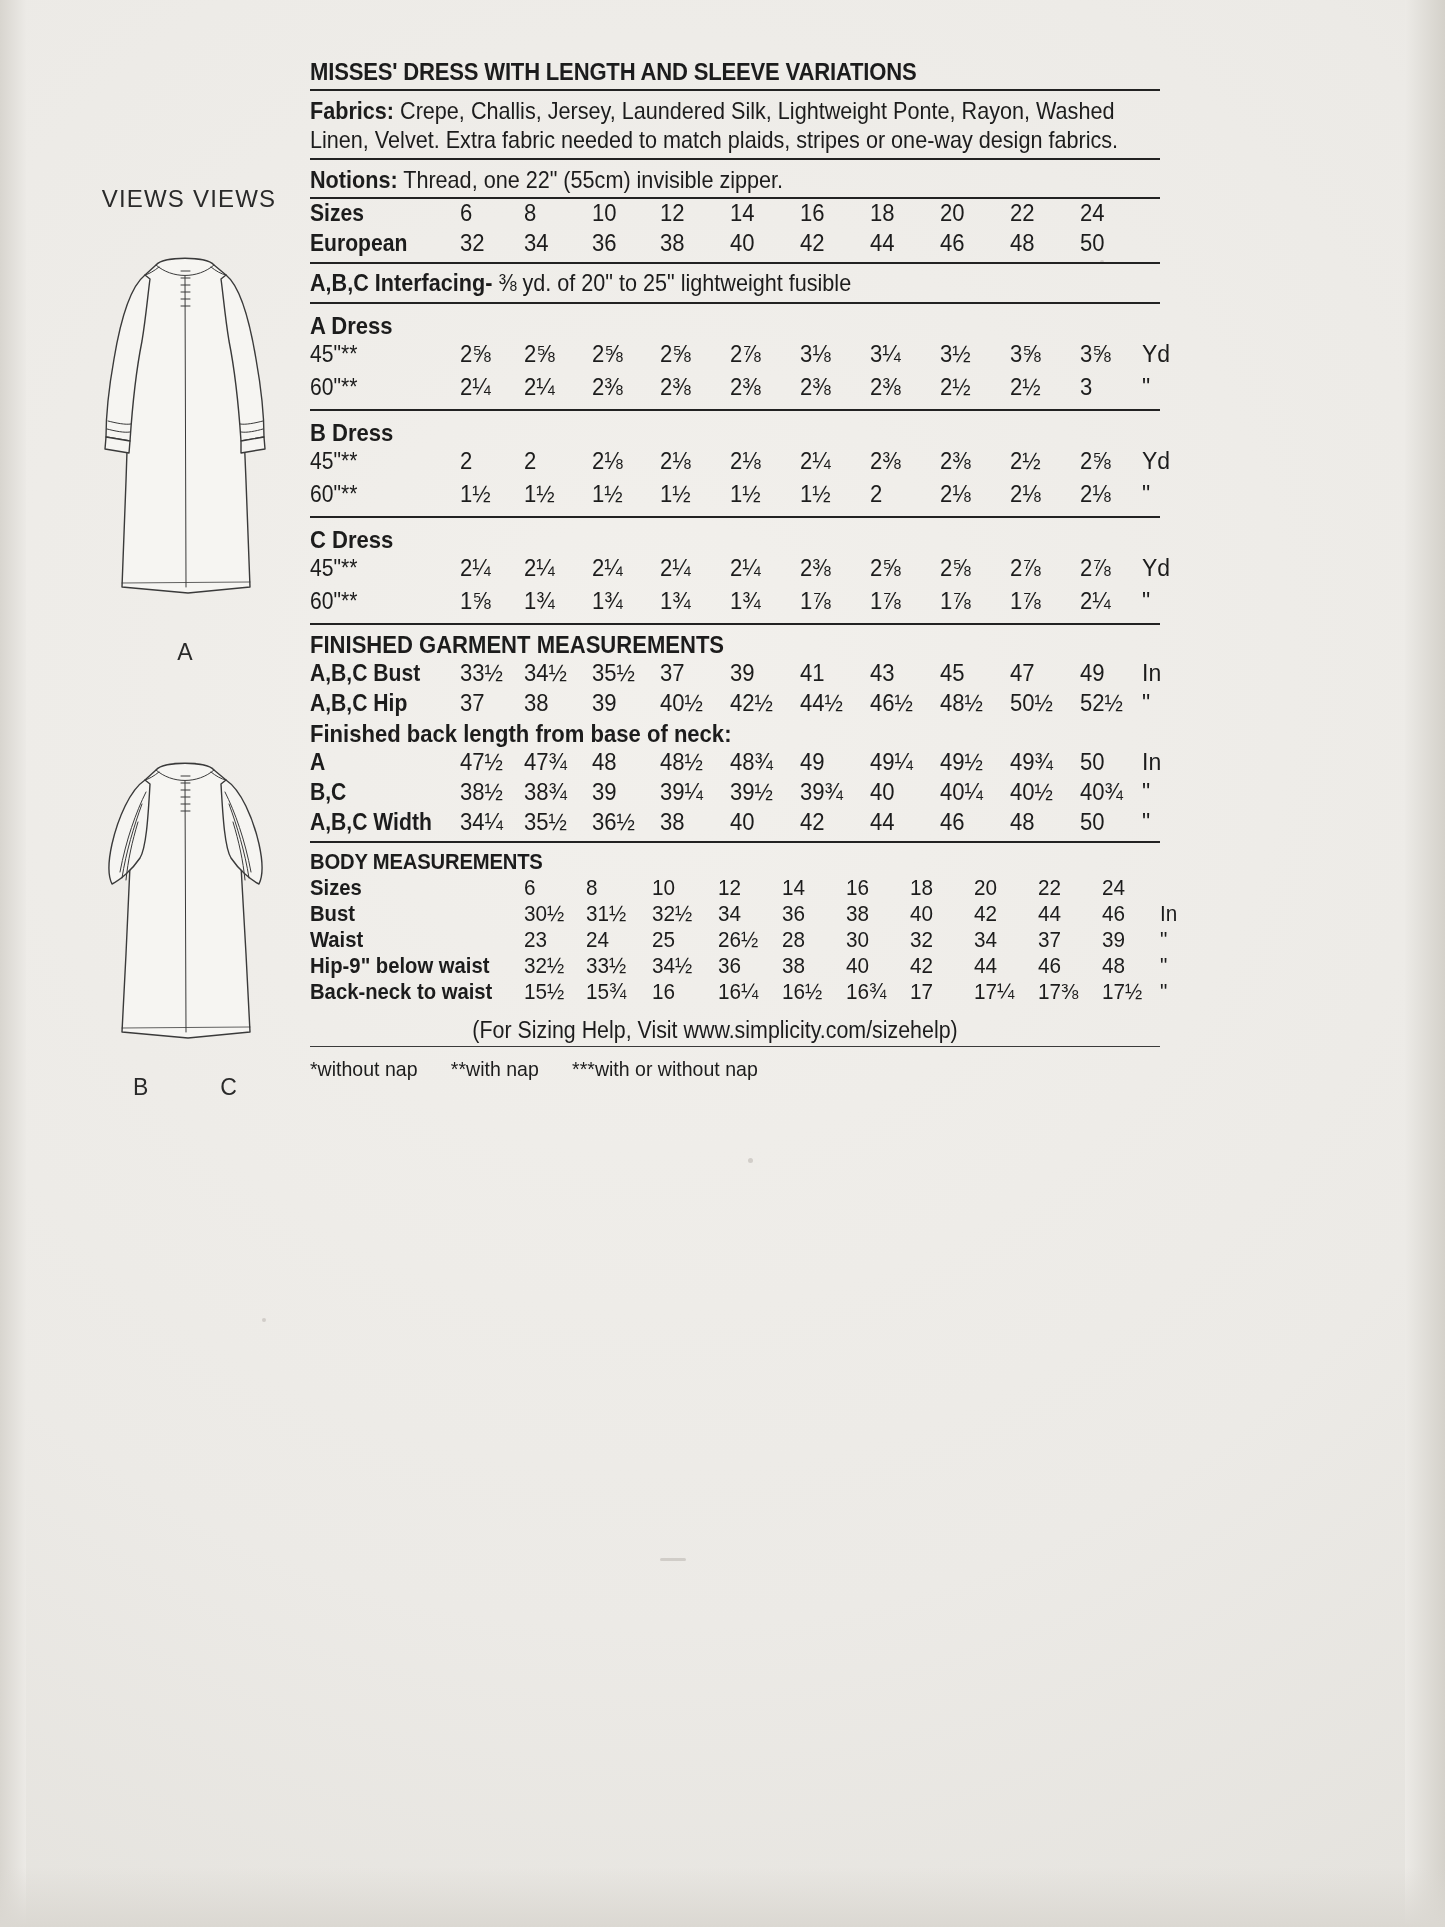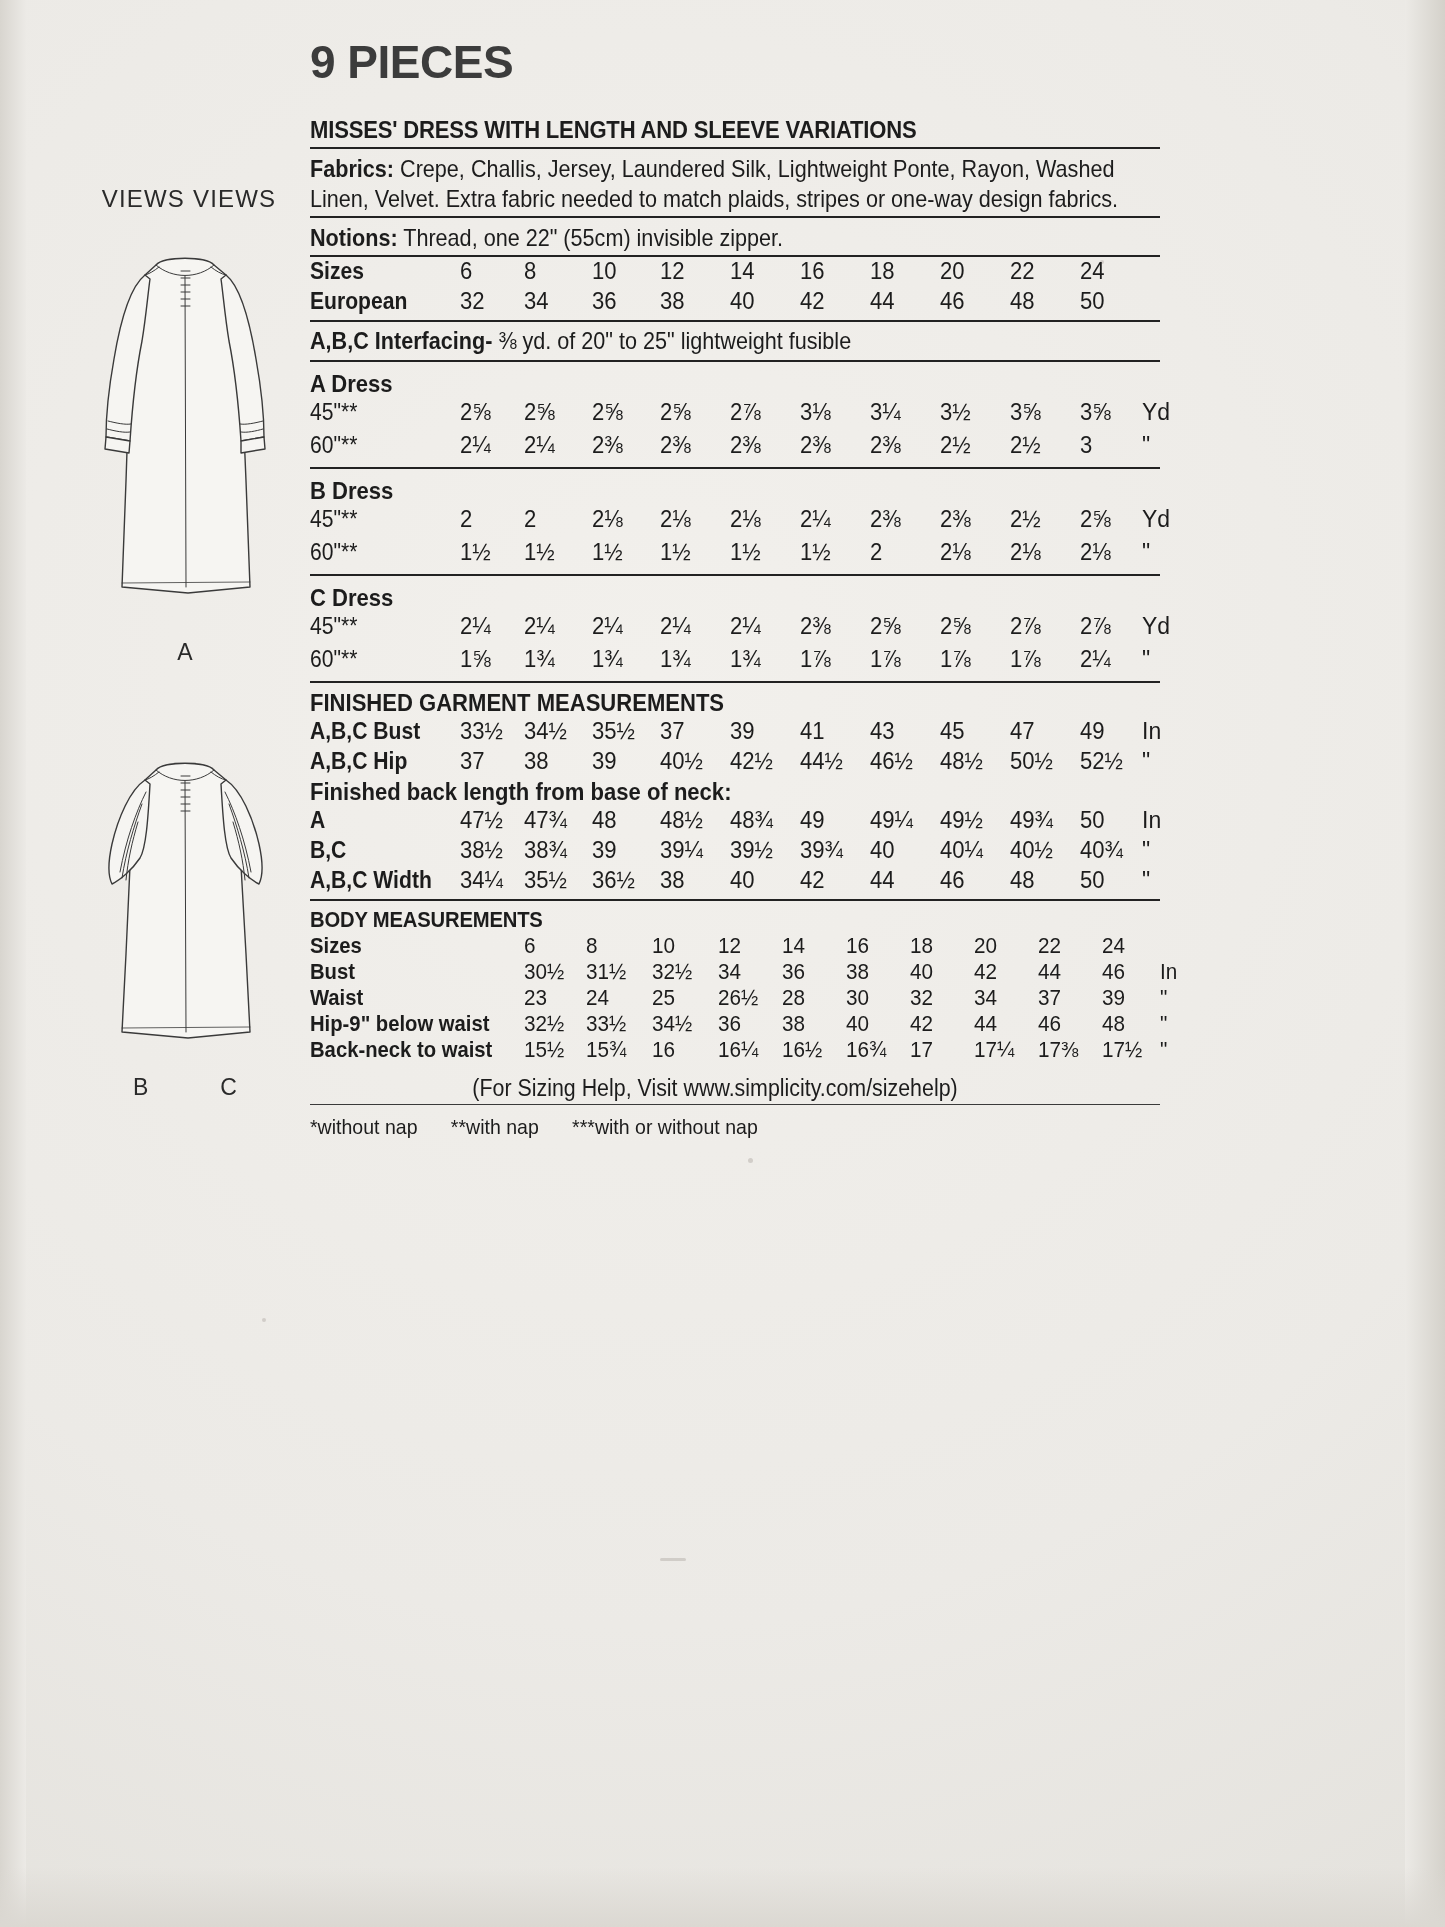--- a/index.html
+++ b/index.html
@@ -214,21 +214,20 @@
     </svg>
     <div class="caption-row">
       <span class="fig-caption" style="margin-top:0">B</span>
       <span class="fig-caption" style="margin-top:0">C</span>
     </div>
   </div>
 </div>
 
 <div id="content">
 
-  <div class="pieces">9 PIECES</div>
 
   <div class="title-line">MISSES' DRESS WITH LENGTH AND SLEEVE VARIATIONS</div>
   <div class="rule"></div>
 
   
   <div class="para">
     <b>Fabrics:</b>
     <span>Crepe, Challis, Jersey, Laundered Silk, Lightweight Ponte, Rayon, Washed Linen, Velvet. Extra fabric needed to match plaids, stripes or one-way design fabrics.</span>
   </div>
   <div class="rule"></div>

